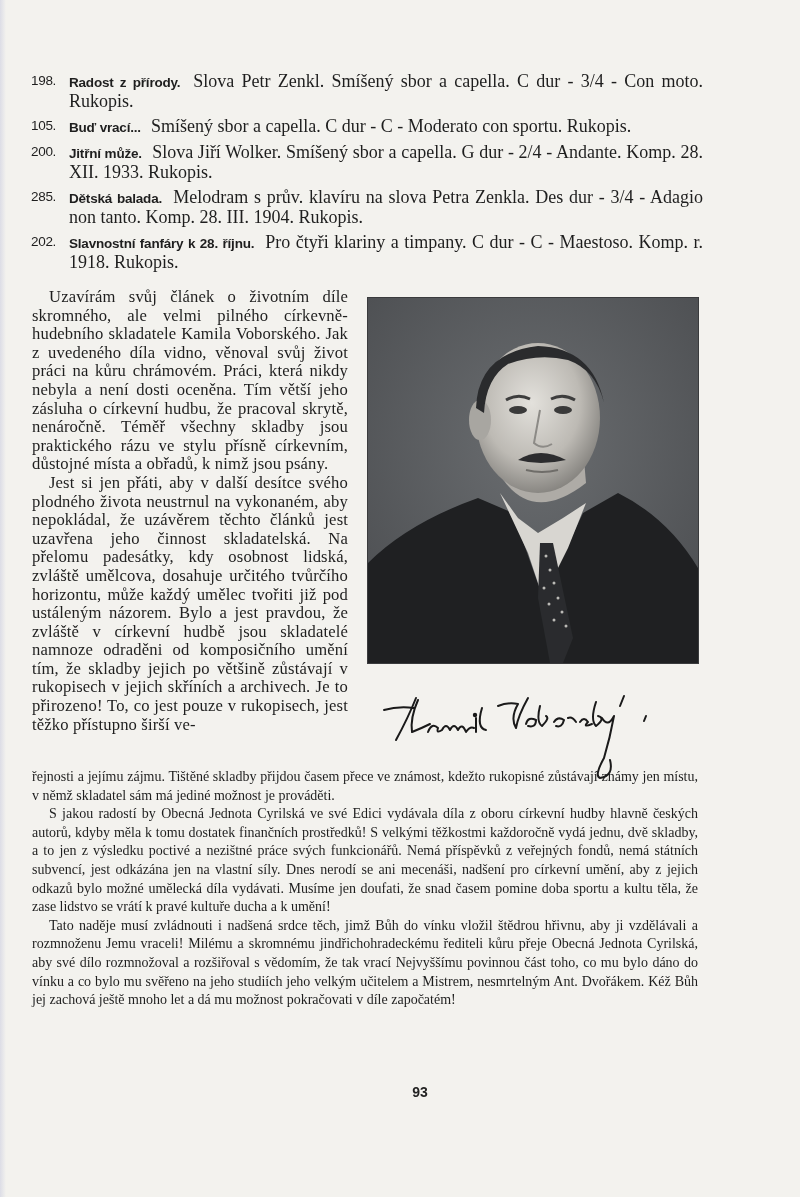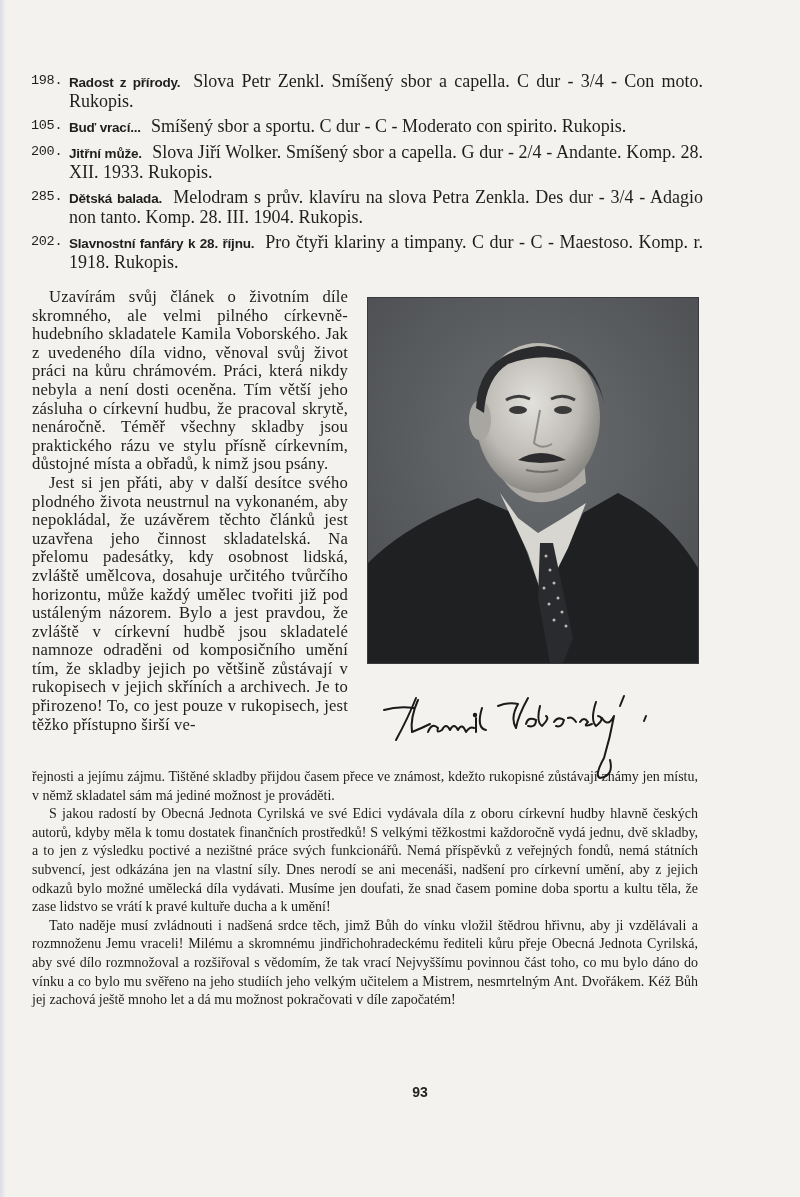--- a/index.html
+++ b/index.html
@@ -20,21 +20,21 @@
       font-size: 16.2px; line-height: 18px;
     }
     .entry {
       position: relative;
       padding-left: 38px;
       margin-bottom: 6px;
       text-align: justify;
     }
     .entry .num {
       position: absolute; left: 0; top: 0;
-      font-family: Liberation Mono, monospace;
+      font-family: Liberation Sans, sans-serif;
       font-size: 13.5px;
       letter-spacing: -0.3px;
     }
     .entry .title {
       font-family: "Liberation Sans", "DejaVu Sans", sans-serif;
       font-weight: bold;
       font-size: 13.5px;
       letter-spacing: -0.2px;
       margin-right: 6px;
     }
@@ -80,21 +80,21 @@
 
 <div class="catalog">
   <div class="entry">
     <span class="num">198.</span>
     <span class="title">Radost z přírody.</span>
     <span class="desc">Slova Petr Zenkl. Smíšený sbor a capella. C dur - 3/4 - Con moto. Rukopis.</span>
   </div>
   <div class="entry">
     <span class="num">105.</span>
     <span class="title">Buď vrací...</span>
-    <span class="desc">Smíšený sbor a sportu. C dur - C - Moderato con spirito. Rukopis.</span>
+    <span class="desc">Smíšený sbor a capella. C dur - C - Moderato con sportu. Rukopis.</span>
   </div>
   <div class="entry">
     <span class="num">200.</span>
     <span class="title">Jitřní může.</span>
     <span class="desc">Slova Jiří Wolker. Smíšený sbor a capella. G dur - 2/4 - Andante. Komp. 28. XII. 1933. Rukopis.</span>
   </div>
   <div class="entry">
     <span class="num">285.</span>
     <span class="title">Dětská balada.</span>
     <span class="desc">Melodram s prův. klavíru na slova Petra Zenkla. Des dur - 3/4 - Adagio non tanto. Komp. 28. III. 1904. Rukopis.</span>

